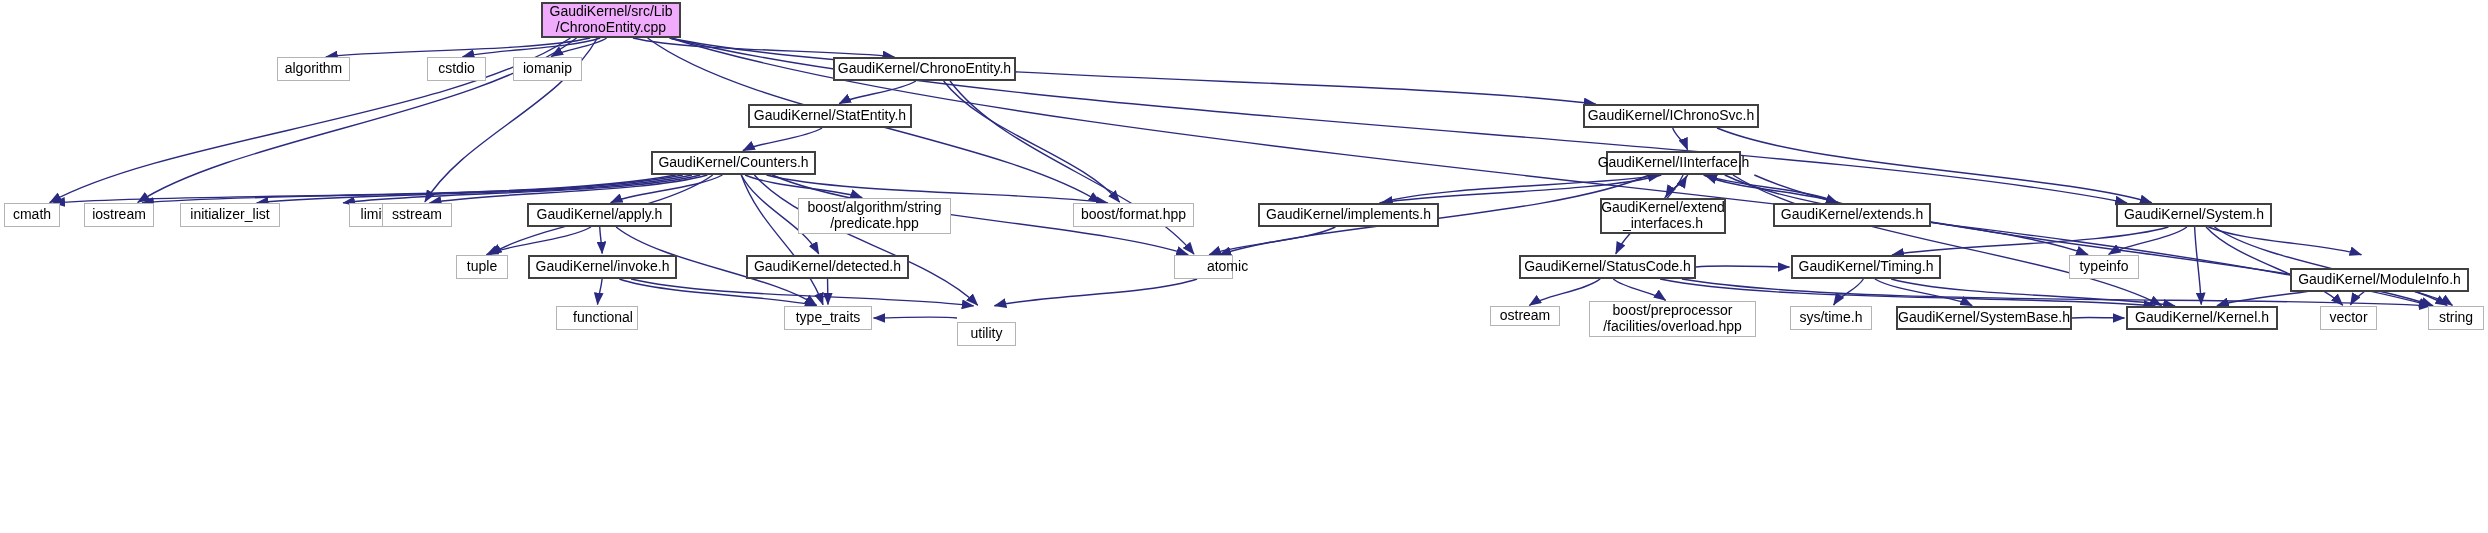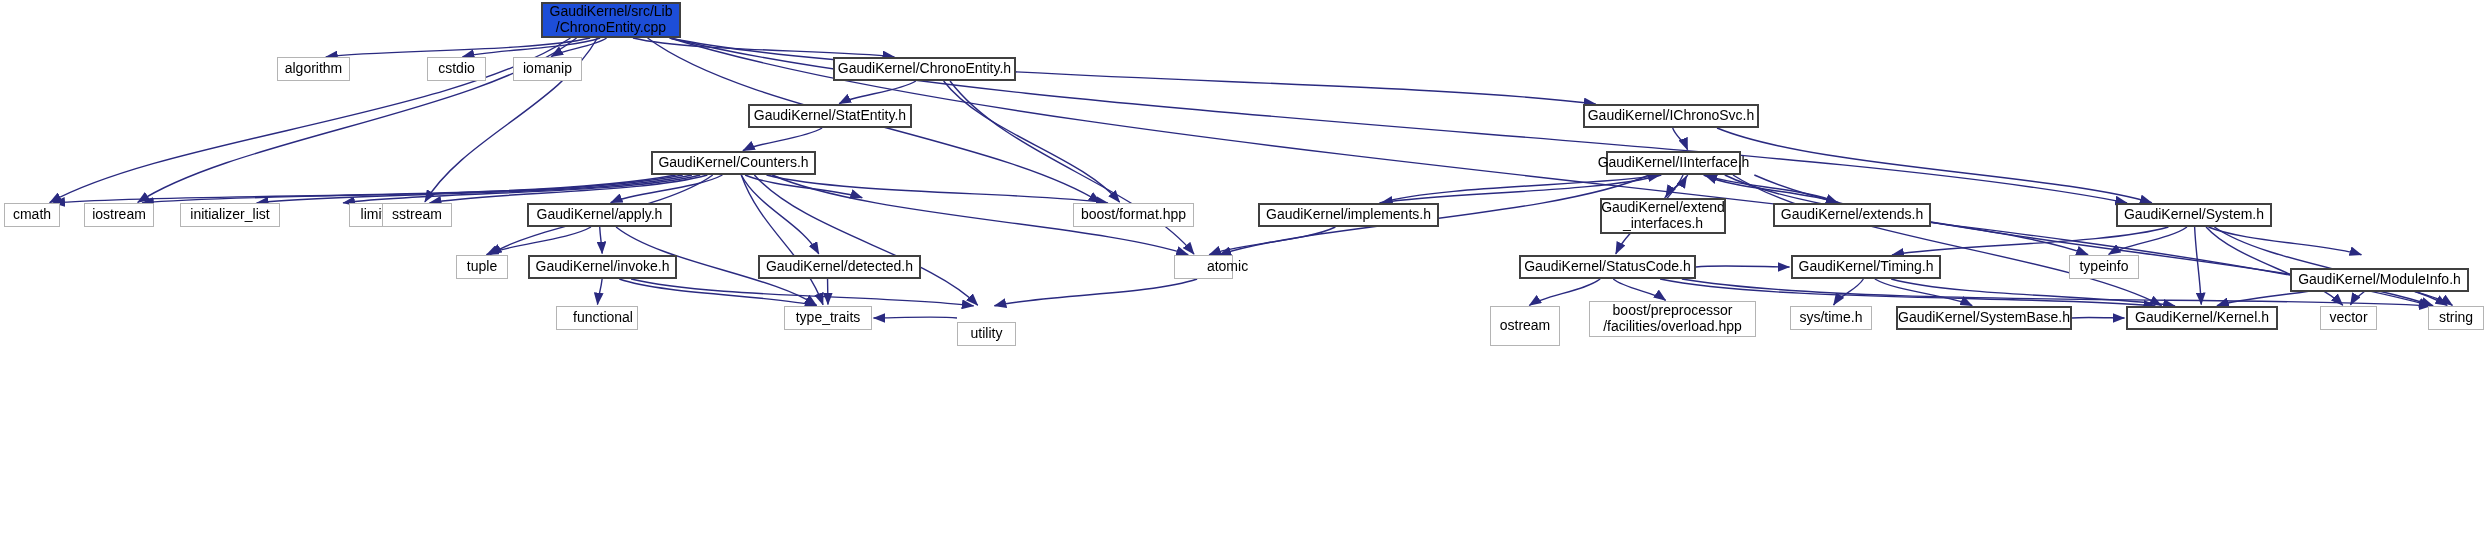--- a/index.html
+++ b/index.html
@@ -4,21 +4,21 @@
 <style>
   html,body{margin:0;padding:0;background:#ffffff;}
   #canvas{position:relative;width:2488px;height:533px;background:#ffffff;
           font-family:"Liberation Sans","DejaVu Sans",sans-serif;overflow:hidden;}
   #edges{position:absolute;left:0;top:0;width:2488px;height:533px;}
   .node{position:absolute;box-sizing:border-box;display:flex;align-items:center;
         justify-content:center;text-align:center;line-height:1.12;
         color:#000000;background:#ffffff;white-space:pre;}
   .node.ext{border:1px solid #b4b4b4;font-size:14px;}
   .node.hdr{border:2px solid #404040;font-size:14px;}
-  .node.root{border:2px solid #404040;background:#1d4ed8;font-size:14px;}
+  .node.root{border:2px solid #404040;background:#f0abfc;font-size:14px;}
 </style>
 </head>
 <body>
 
 <div id="canvas">
   <svg id="edges" viewBox="0 0 2488 533" xmlns="http://www.w3.org/2000/svg">
       <defs>
         <marker id="ah" markerWidth="9" markerHeight="7" refX="8.5" refY="3.5" orient="auto" markerUnits="strokeWidth">
           <path d="M0,0 L9,3.5 L0,7 z" fill="#2a2a80"></path>
         </marker>
@@ -102,38 +102,40 @@
     <div class="node hdr" style="left: 748px; top: 104px; width: 164px; height: 24px;">GaudiKernel/StatEntity.h</div>
     <div class="node hdr" style="left: 1583px; top: 104px; width: 176px; height: 24px;">GaudiKernel/IChronoSvc.h</div>
     <div class="node hdr" style="left: 651px; top: 151px; width: 165px; height: 24px;">GaudiKernel/Counters.h</div>
     <div class="node hdr" style="left: 1606px; top: 151px; width: 135px; height: 24px; text-align: right;">GaudiKernel/IInterface.h</div>
     <div class="node ext" style="left: 4px; top: 203px; width: 56px; height: 24px;">cmath</div>
     <div class="node ext" style="left: 84px; top: 203px; width: 70px; height: 24px;">iostream</div>
     <div class="node ext" style="left: 180px; top: 203px; width: 100px; height: 24px;">initializer_list</div>
     <div class="node ext" style="left: 303px; top: 203px; width: 55px; height: 24px; margin-left: 46px;">limits</div>
     <div class="node ext" style="left: 382px; top: 203px; width: 70px; height: 24px;">sstream</div>
     <div class="node hdr" style="left: 527px; top: 203px; width: 145px; height: 24px;">GaudiKernel/apply.h</div>
+    <div class="node ext" style="left: 798px; top: 198px; width: 153px; height: 36px;">boost/algorithm/string
+/predicate.hpp</div>
     <div class="node ext" style="left: 1073px; top: 203px; width: 121px; height: 24px;">boost/format.hpp</div>
     <div class="node hdr" style="left: 1258px; top: 203px; width: 181px; height: 24px;">GaudiKernel/implements.h</div>
     <div class="node hdr" style="left: 1600px; top: 198px; width: 126px; height: 36px;">GaudiKernel/extend
 _interfaces.h</div>
     <div class="node hdr" style="left: 1773px; top: 203px; width: 158px; height: 24px;">GaudiKernel/extends.h</div>
     <div class="node hdr" style="left: 2116px; top: 203px; width: 156px; height: 24px;">GaudiKernel/System.h</div>
     <div class="node ext" style="left: 456px; top: 255px; width: 52px; height: 24px;">tuple</div>
     <div class="node hdr" style="left: 528px; top: 255px; width: 149px; height: 24px;">GaudiKernel/invoke.h</div>
-    <div class="node hdr" style="left: 746px; top: 255px; width: 163px; height: 24px; margin-left: 12px;">GaudiKernel/detected.h</div>
+    <div class="node hdr" style="left: 746px; top: 255px; width: 163px; height: 24px;">GaudiKernel/detected.h</div>
     <div class="node ext" style="left: 1174px; top: 255px; width: 59px; height: 24px; padding-left: 48px;">atomic</div>
     <div class="node hdr" style="left: 1519px; top: 255px; width: 177px; height: 24px;">GaudiKernel/StatusCode.h</div>
     <div class="node hdr" style="left: 1791px; top: 255px; width: 150px; height: 24px;">GaudiKernel/Timing.h</div>
     <div class="node ext" style="left: 2069px; top: 255px; width: 70px; height: 24px;">typeinfo</div>
     <div class="node hdr" style="left: 2290px; top: 268px; width: 179px; height: 24px;">GaudiKernel/ModuleInfo.h</div>
     <div class="node ext" style="left: 556px; top: 306px; width: 82px; height: 24px; padding-left: 12px;">functional</div>
     <div class="node ext" style="left: 784px; top: 306px; width: 88px; height: 24px;">type_traits</div>
     <div class="node ext" style="left: 957px; top: 306px; width: 59px; height: 24px; margin-top: 16px;">utility</div>
-    <div class="node ext" style="left: 1490px; top: 306px; width: 70px; height: 40px;">ostream</div>
+    <div class="node ext" style="left: 1490px; top: 306px; width: 70px; height: 20px;">ostream</div>
     <div class="node ext" style="left: 1589px; top: 301px; width: 167px; height: 36px;">boost/preprocessor
 /facilities/overload.hpp</div>
     <div class="node ext" style="left: 1790px; top: 306px; width: 82px; height: 24px;">sys/time.h</div>
     <div class="node hdr" style="left: 1896px; top: 306px; width: 176px; height: 24px;">GaudiKernel/SystemBase.h</div>
     <div class="node hdr" style="left: 2126px; top: 306px; width: 152px; height: 24px;">GaudiKernel/Kernel.h</div>
     <div class="node ext" style="left: 2320px; top: 306px; width: 57px; height: 24px;">vector</div>
     <div class="node ext" style="left: 2428px; top: 306px; width: 56px; height: 24px;">string</div>
   </div>
 
 </body></html>

